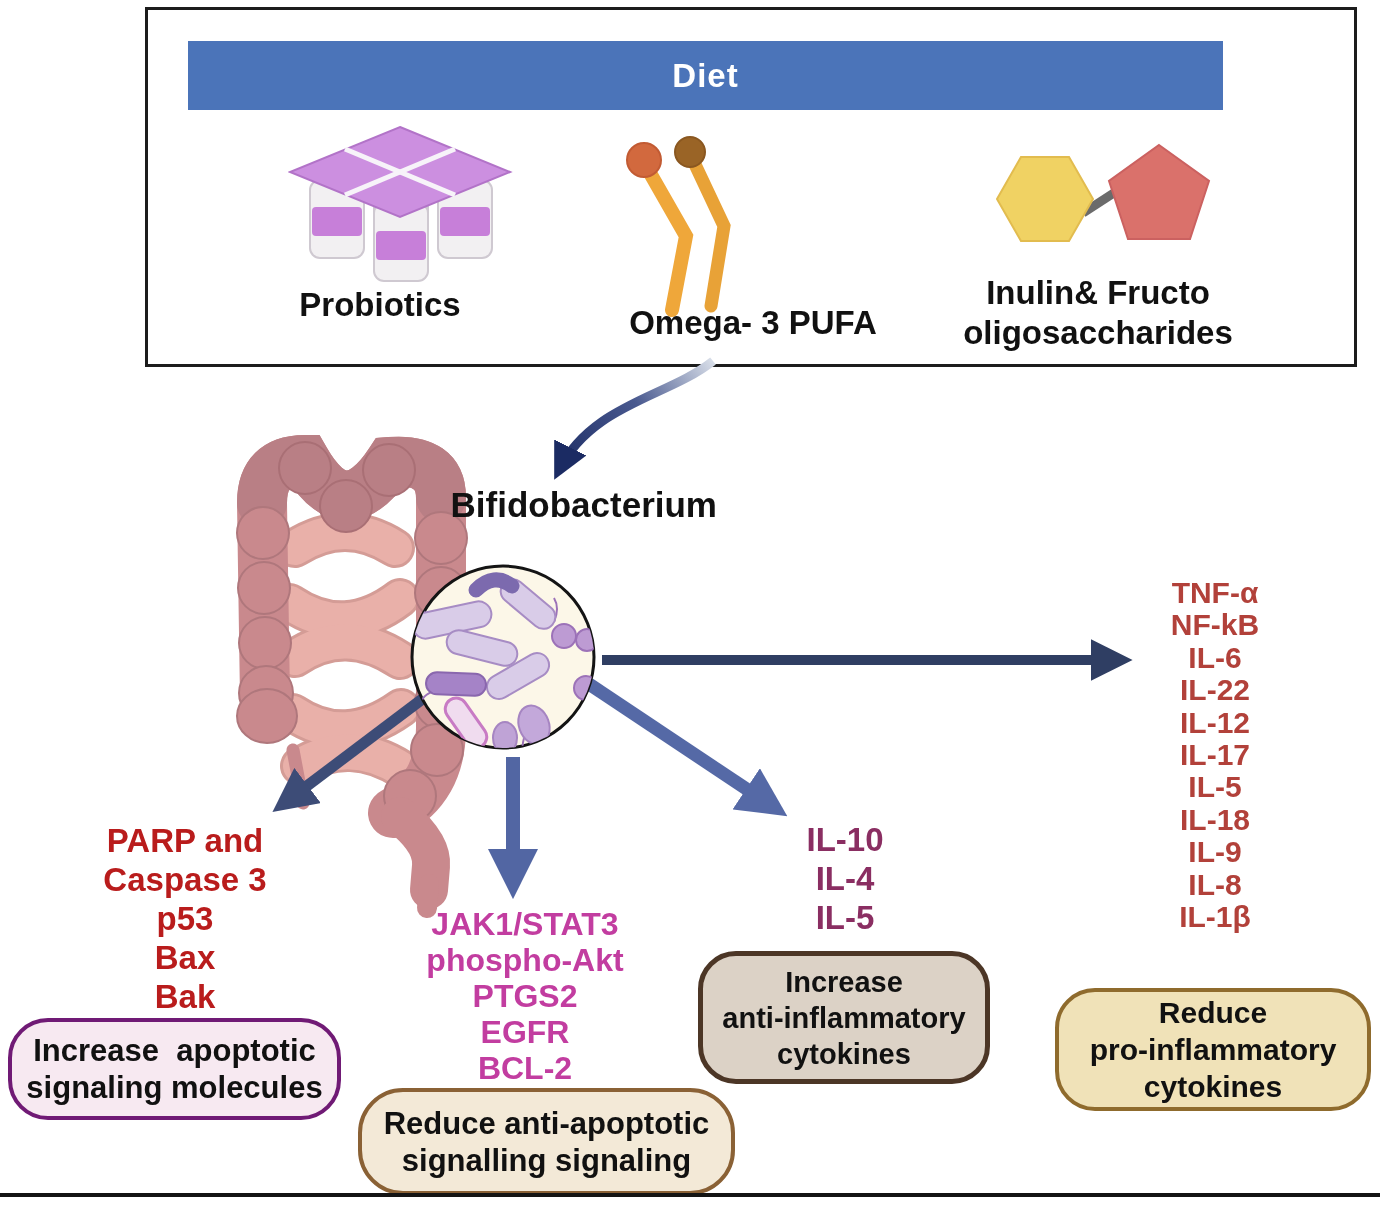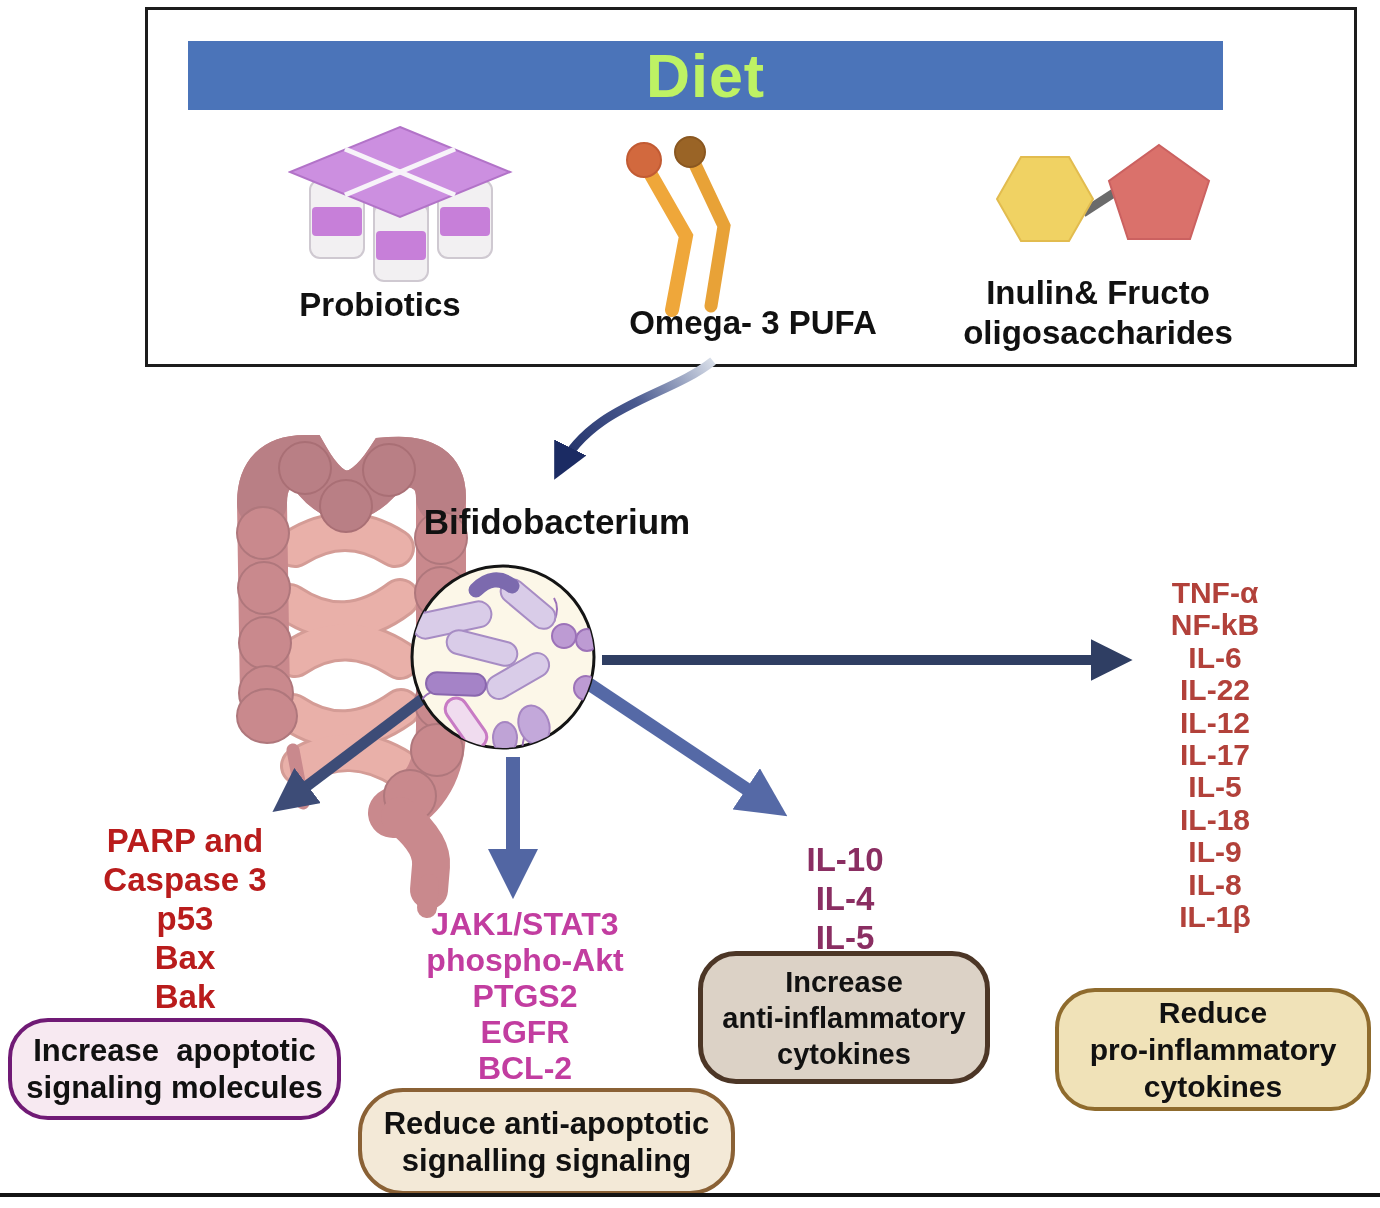--- a/index.html
+++ b/index.html
@@ -5,37 +5,37 @@
   * { margin:0; padding:0; box-sizing:border-box; }
   html,body { background:#fff; }
   .canvas {
     position:relative; width:1380px; height:1208px; background:#fff;
     font-family:"Liberation Sans", sans-serif; font-weight:bold; overflow:hidden;
   }
   .abs { position:absolute; }
   
   .diet-panel { left:145px; top:7px; width:1212px; height:360px; border:3px solid #1c1c1c; background:#fff; }
   .diet-banner { left:40px; top:31px; width:1035px; height:69px; background:#4B74B9; display:flex; align-items:center; justify-content:center; }
-  .diet-title { color:#bef264; font-size:61px; letter-spacing:1px; }
+  .diet-title { color:#ffffff; font-size:33px; letter-spacing:1px; }
   .diet-label { font-size:33px; color:#111; text-align:center; line-height:40px; }
   
   .col { text-align:center; }
   .col span { display:block; white-space:pre; }
   .col-apoptotic   { left:30px;  top:821px; width:310px; color:#b91c1c; font-size:33px; line-height:39px; }
   .col-antiapop    { left:365px; top:906px; width:320px; color:#C23DA0; font-size:32px; line-height:36px; }
-  .col-antiinfl    { left:730px; top:840px; width:230px; color:#8A2E62; font-size:33px; line-height:39px; }
+  .col-antiinfl    { left:730px; top:820px; width:230px; color:#8A2E62; font-size:33px; line-height:39px; }
   .col-proinfl     { left:1090px; top:577px; width:250px; color:#B2413A; font-size:30px; line-height:32.4px; }
   
   .obox { display:flex; flex-direction:column; align-items:center; justify-content:center; text-align:center; color:#111; }
   .obox span { display:block; white-space:pre; }
   .box-pink   { left:8px;    top:1018px; width:333px; height:102px; background:#F7E9F1; border:4px solid #701a75; border-radius:40px; font-size:31px; line-height:37px; }
   .box-tan    { left:358px;  top:1088px; width:377px; height:107px; background:#F3E9D7; border:4px solid #8A6135; border-radius:45px; font-size:31px; line-height:37px; }
   .box-taupe  { left:698px;  top:951px;  width:292px; height:133px; background:#DCD2C6; border:5px solid #4C3626; border-radius:38px; font-size:29px; line-height:36px; }
   .box-yellow { left:1055px; top:988px;  width:316px; height:123px; background:#F0E2B8; border:4px solid #8F6B2D; border-radius:40px; font-size:30px; line-height:37px; }
-  .bif-label { left:397px; top:502px; width:320px; text-align:center; font-size:35px; color:#111; }
+  .bif-label { left:397px; top:485px; width:320px; text-align:right; font-size:35px; color:#111; }
   .bottom-rule { left:0; top:1193px; width:1380px; height:4px; background:#141414; }
   svg { display:block; }
 </style>
 </head>
 <body>
 
 <div class="canvas">
 
   <div class="abs diet-panel">
     <div class="abs diet-banner">

